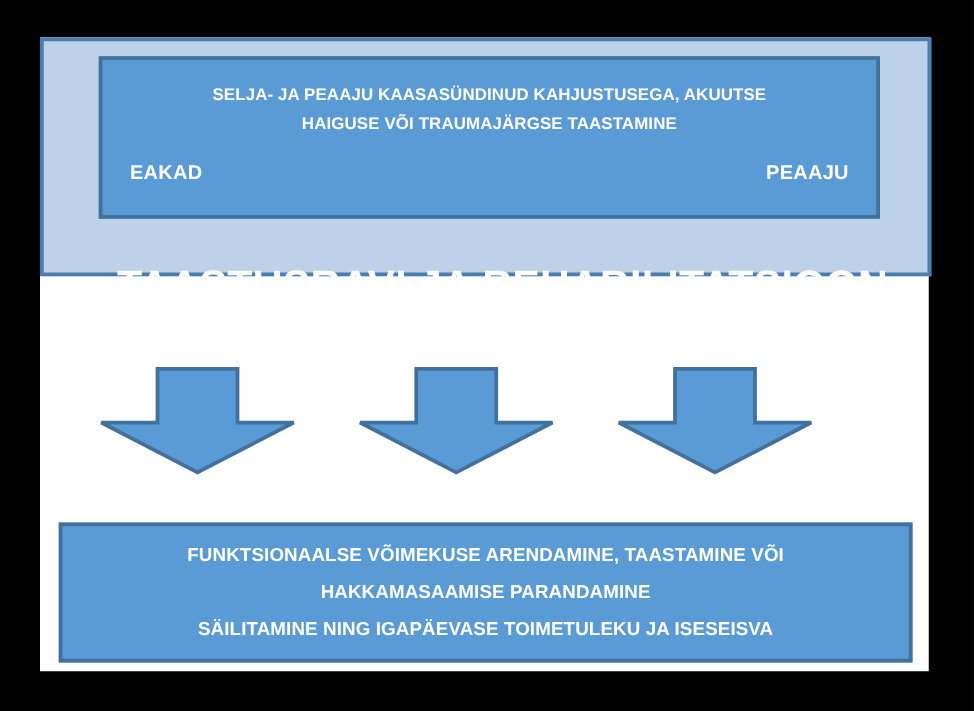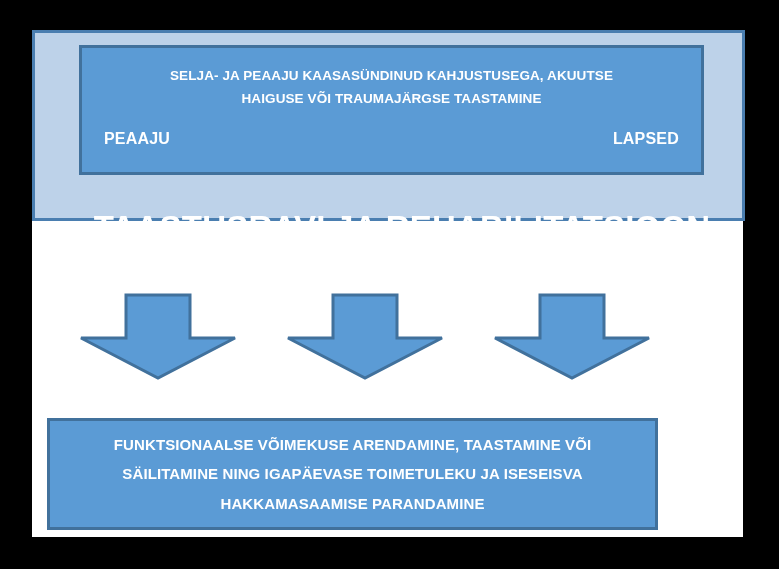--- a/index.html
+++ b/index.html
@@ -106,21 +106,21 @@
   #arrow-1 { left: 78px; }
   #arrow-2 { left: 285px; }
   #arrow-3 { left: 492px; }
   .arrow svg { display: block; width: 100%; height: 100%; }
 
   
   #goal-box {
     position: absolute;
     left: 47px;
     top: 418px;
-    width: 611px;
+    width: 683px;
     height: 112px;
     box-sizing: border-box;
     background: #5B9BD5;
     border: 3px solid #41719C;
     display: flex;
     align-items: center;
     justify-content: center;
   }
   #goal-text {
     text-align: center;
@@ -142,22 +142,22 @@
   <div id="top-panel">
 
     <div id="population-box">
 
       <div class="pop-desc">
         <div>SELJA- JA PEAAJU KAASASÜNDINUD KAHJUSTUSEGA, AKUUTSE</div>
         <div>HAIGUSE VÕI TRAUMAJÄRGSE TAASTAMINE</div>
       </div>
 
       <div id="age-groups">
+        <span>EAKAD</span>
         <span>PEAAJU</span>
-        <span>LAPSED</span>
       </div>
 
     </div>
 
     <div id="main-heading">TAASTUSRAVI JA REHABILITATSIOON</div>
 
   </div>
 
   <div class="arrow" id="arrow-1">
     <svg viewBox="0 0 160 87" preserveAspectRatio="none" aria-hidden="true">
@@ -173,18 +173,18 @@
 
   <div class="arrow" id="arrow-3">
     <svg viewBox="0 0 160 87" preserveAspectRatio="none" aria-hidden="true">
       <polygon points="48,2 112,2 112,45 157,45 80,85 3,45 48,45" fill="#5B9BD5" stroke="#41719C" stroke-width="3"></polygon>
     </svg>
   </div>
 
   <div id="goal-box">
     <div id="goal-text">
       <div>FUNKTSIONAALSE VÕIMEKUSE ARENDAMINE, TAASTAMINE VÕI</div>
+      <div>HAKKAMASAAMISE PARANDAMINE</div>
       <div>SÄILITAMINE NING IGAPÄEVASE TOIMETULEKU JA ISESEISVA</div>
-      <div>HAKKAMASAAMISE PARANDAMINE</div>
     </div>
   </div>
 
 </div>
 
 </body></html>

